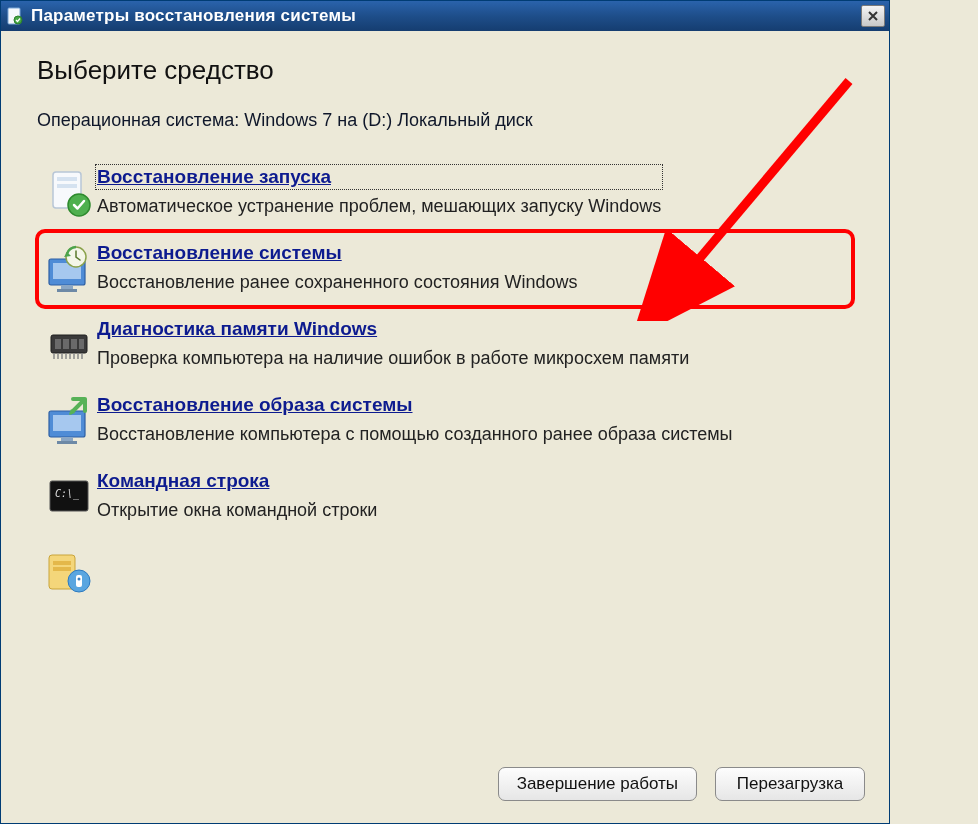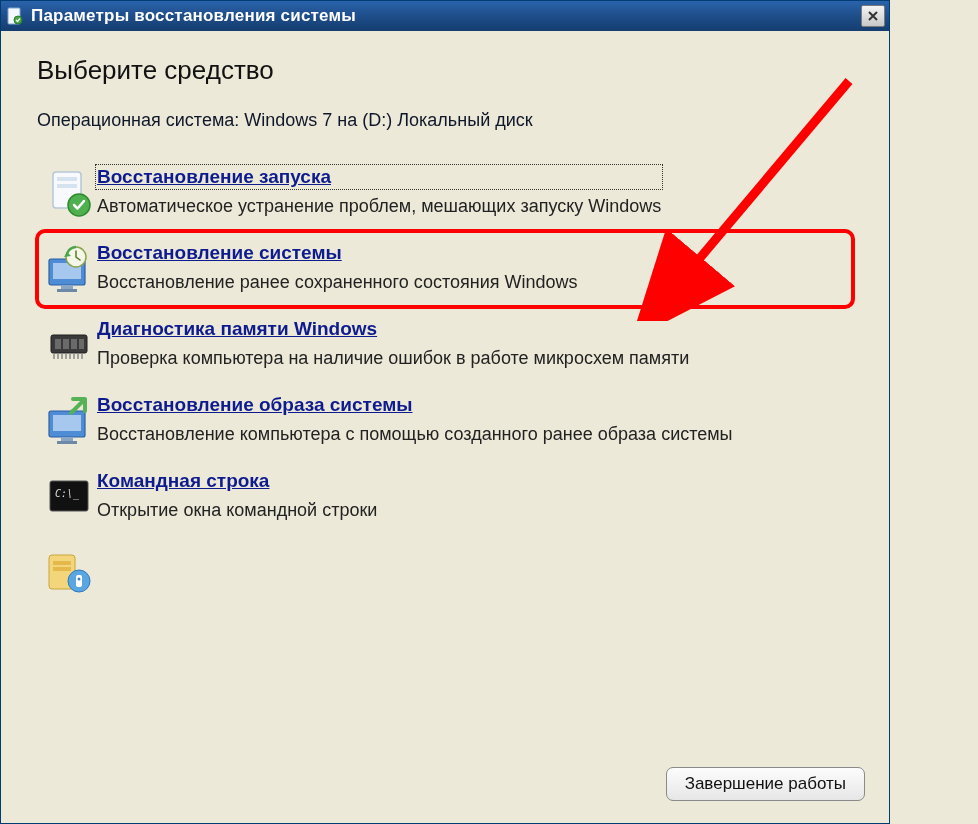--- a/index.html
+++ b/index.html
@@ -285,15 +285,16 @@
         <marker id="arrowhead" markerWidth="12" markerHeight="12" refX="2" refY="5" orient="auto">
           <path d="M0 0 L12 5 L0 10 Z" fill="#ff0000"></path>
         </marker>
       </defs>
       <line x1="230" y1="20" x2="70" y2="210" stroke="#ff0000" stroke-width="9" marker-end="url(#arrowhead)"></line>
     </svg>
   </div>
 
   <div class="footer">
     <button class="btn">Завершение работы</button>
+    <button class="btn">Перезагрузка</button>
   </div>
 
 </div>
 
 </body></html>

